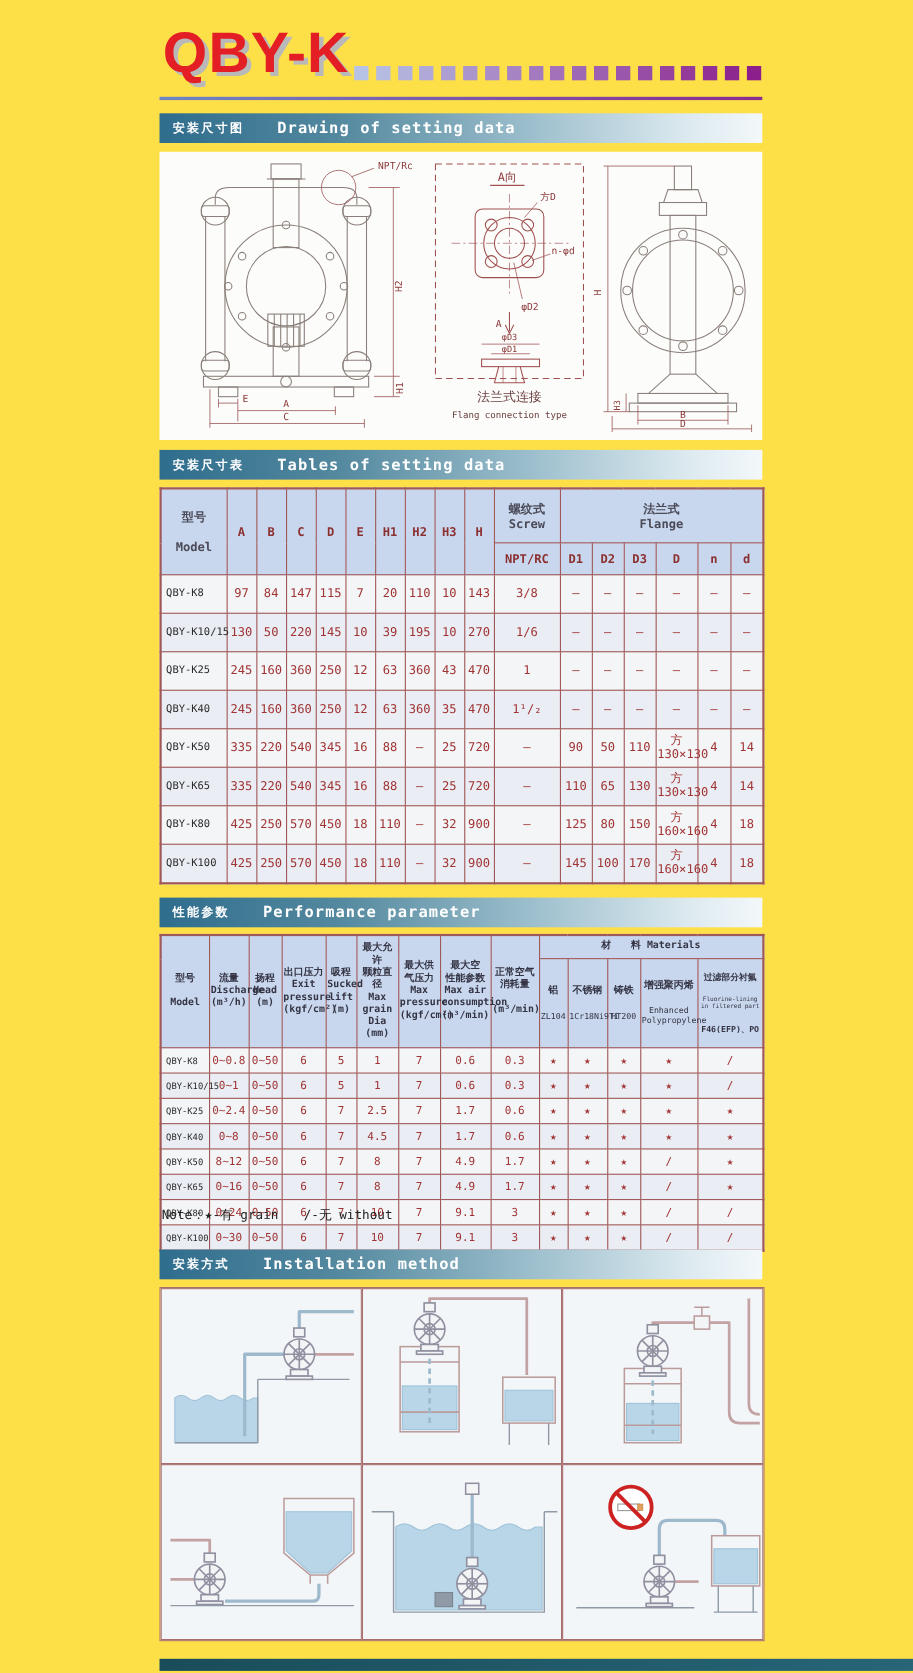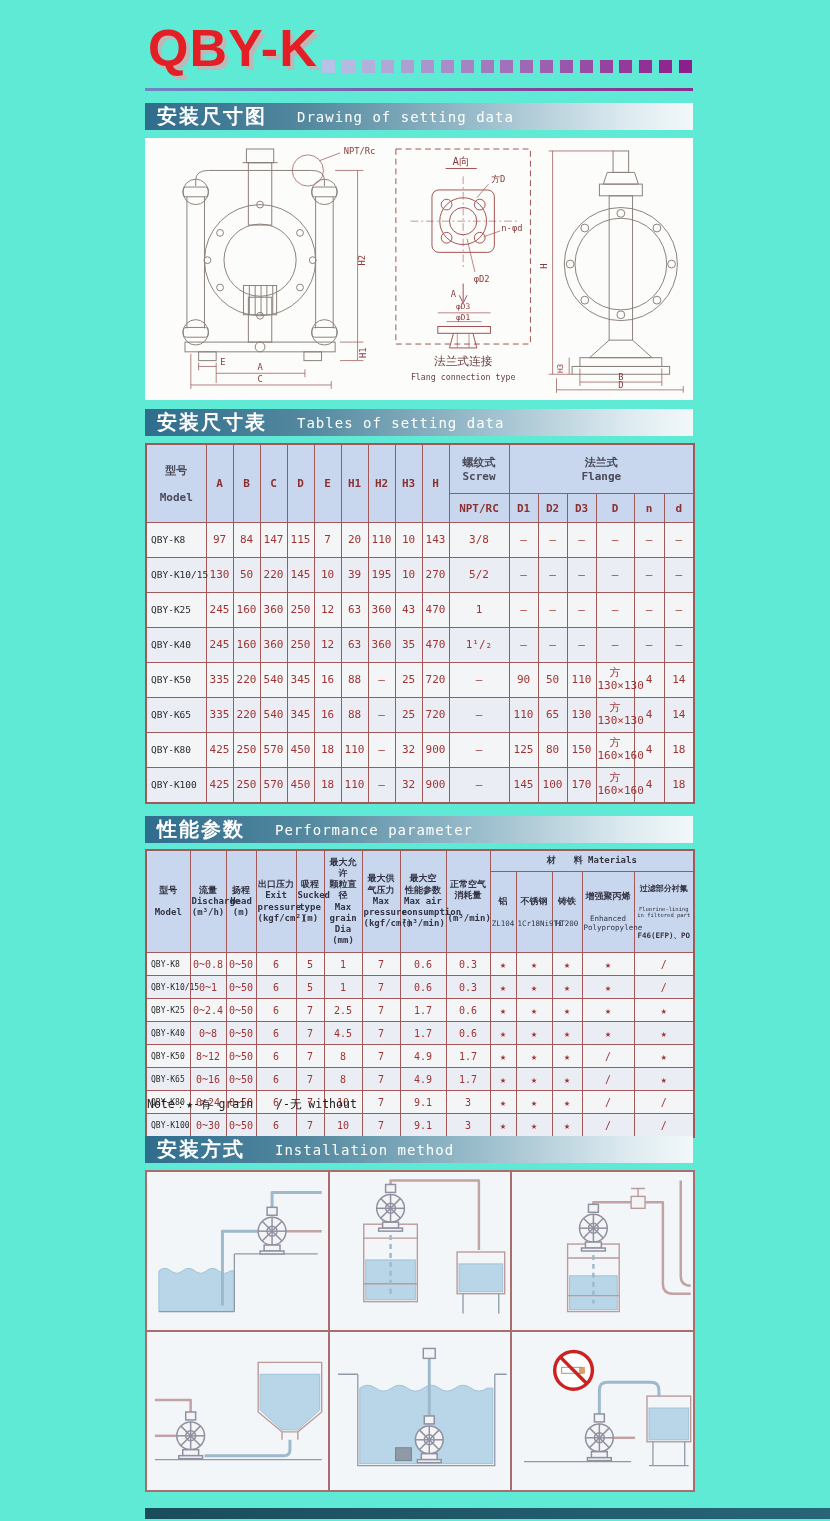--- a/index.html
+++ b/index.html
@@ -1,31 +1,31 @@
 <!DOCTYPE html>
 <html><head>
 <meta charset="utf-8">
 <style>
   html,body{margin:0;padding:0;background:#eef0ee;}
-  .page{position:relative;width:830px;height:1521px;background:#5eead4;overflow:hidden;
+  .page{position:relative;width:830px;height:1521px;background:#fde047;overflow:hidden;
         font-family:"DejaVu Sans Mono","DejaVu Sans",monospace;}
   
   .logo{position:absolute;left:148px;top:22px;font-family:"Liberation Sans",sans-serif;
         font-size:52px;font-weight:bold;font-stretch:condensed;color:#e31e24;letter-spacing:1px;
         text-shadow:4px 4px 0 #b9b9b9;line-height:1;}
   .sq-row{position:absolute;left:322px;top:60px;width:370px;display:flex;justify-content:space-between;}
   .deco-sq{width:13px;height:13px;display:inline-block;}
   .brand-rule{position:absolute;left:145px;top:88px;width:548px;height:3px;
         background:linear-gradient(90deg,#6e86c2,#7d57a8,#8b2d8e);}
   
   .sec-header{position:absolute;left:145px;width:548px;height:27px;display:flex;align-items:center;
         gap:10px;padding-left:12px;box-sizing:border-box;color:#fff;
         background:linear-gradient(90deg,#2f6d8d 0%,#54899f 30%,#9dbfcd 62%,#ddeaf0 88%,#f3f8fa 100%);}
-  .sec-zh{font-size:20px;font-weight:bold;letter-spacing:2px;font-family:Liberation Serif, serif;}
-  .sec-en{font-size:14px;font-weight:normal;letter-spacing:1px;padding-left:20px;}
+  .sec-zh{font-size:11px;font-weight:bold;letter-spacing:2px;font-family:Liberation Serif, serif;}
+  .sec-en{font-size:14px;font-weight:bold;letter-spacing:1px;padding-left:20px;}
   
   .draw-panel{position:absolute;left:145px;top:138px;width:548px;height:262px;display:flex;
         justify-content:space-between;background:#fcfcfb;}
   .draw-svg{display:block;}
   .dim-text{font-family:"DejaVu Sans Mono",monospace;}
   
   table{border-collapse:collapse;table-layout:fixed;position:absolute;left:145px;
         background:#f3f4f6;}
   table,td,th{border:1px solid #a05858;}
   table{border-width:2px;}
@@ -325,21 +325,21 @@
           <td>QBY-K10/15</td>
           <td>130</td>
           <td>50</td>
           <td>220</td>
           <td>145</td>
           <td>10</td>
           <td>39</td>
           <td>195</td>
           <td>10</td>
           <td>270</td>
-          <td>5/2</td>
+          <td>1/6</td>
           <td>–</td>
           <td>–</td>
           <td>–</td>
           <td>–</td>
           <td>–</td>
           <td>–</td>
         </tr>
         <tr>
           <td>QBY-K25</td>
           <td>245</td>
@@ -493,21 +493,21 @@
 (m³/h)</th>
         <th rowspan="2">扬程
 Head
 (m)</th>
         <th rowspan="2">出口压力
 Exit
 pressure
 (kgf/cm²)</th>
         <th rowspan="2">吸程
 Sucked
-type
+lift
 (m)</th>
         <th rowspan="2">最大允许
 颗粒直径
 Max grain
 Dia
 (mm)</th>
         <th rowspan="2">最大供
 气压力
 Max
 pressure

